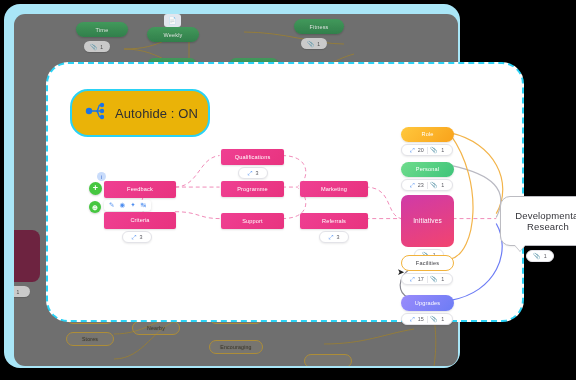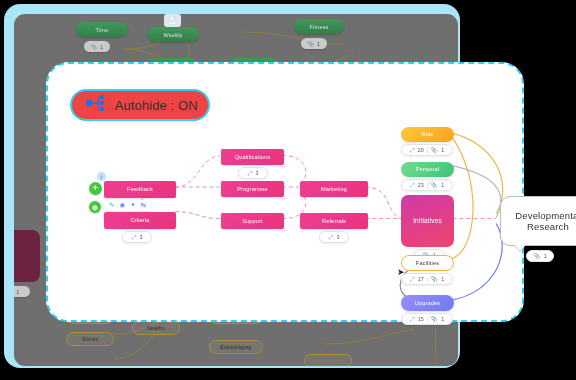--- a/index.html
+++ b/index.html
@@ -78,22 +78,22 @@
     width: 478px; height: 260px;
     background: #ffffff;
     border: 2px dashed #2ad2f5;
     border-radius: 22px;
   }
 
   
   .autohide-pill {
     position: absolute;
     left: 22px; top: 25px;
-    width: 140px; height: 32px;
-    background: #ef4444;
+    width: 140px; height: 48px;
+    background: #eab308;
     border: 2px solid #2ad2f5;
     border-radius: 18px;
     display: flex; align-items: center;
     padding-left: 12px;
     gap: 9px;
     text-align: center;
   }
   .autohide-label { font-size: 13px; color: #2f2f33; letter-spacing: .1px; }
 
   

